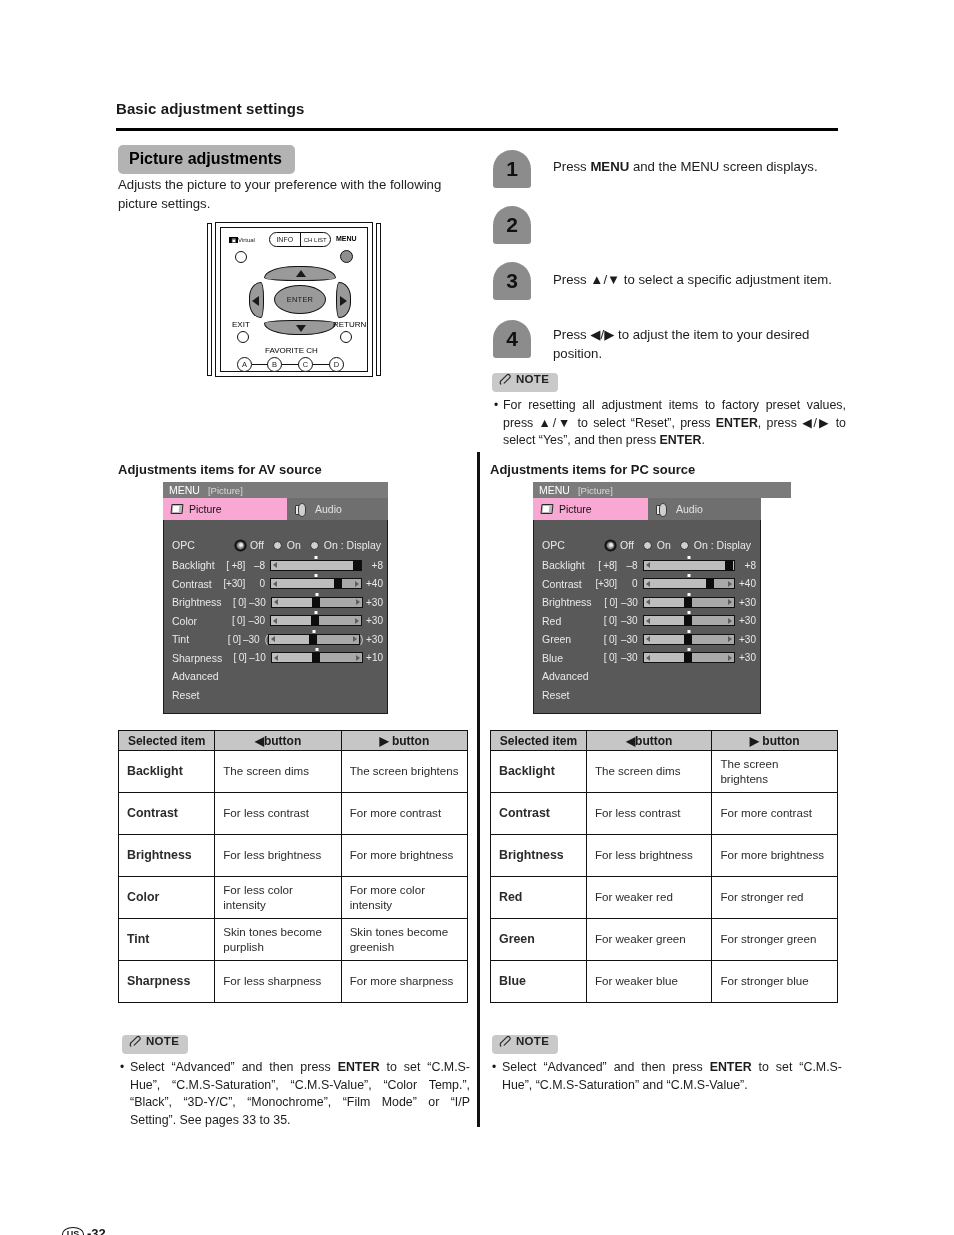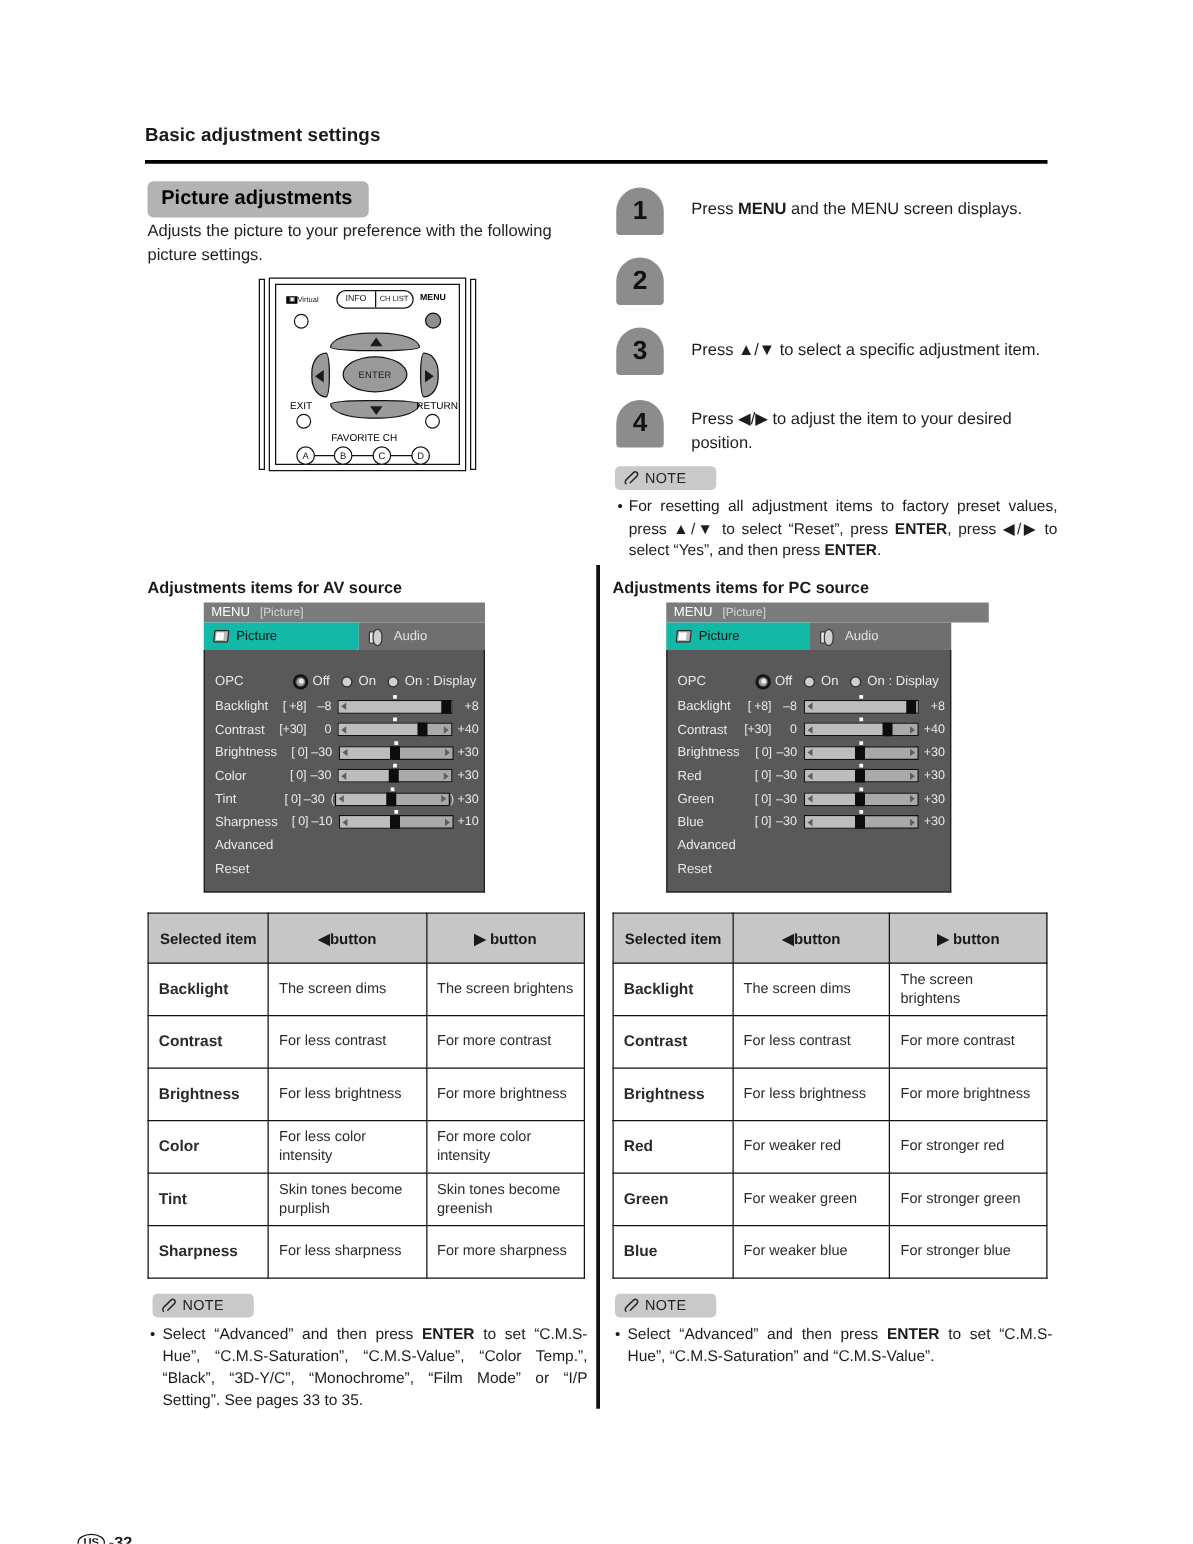--- a/index.html
+++ b/index.html
@@ -88,23 +88,23 @@
     color:#111; font-size:21px; font-weight:bold;
     display:flex; align-items:center; justify-content:center;
   }
   .step-txt {
     position:absolute; font-size:13.2px; line-height:1.45; color:#1c1c1c;
   }
 
   
   .note-chip {
     position:absolute; background:#c9c9c9; border-radius:4px;
-    height:19px; padding:0 24px 0 7px;
-    display:flex; align-items:center; gap:4px;
-    font-size:11.5px; font-weight:normal; color:#222; letter-spacing:.3px;
+    height:19px; padding:0 9px 0 7px;
+    display:flex; gap:4px;
+    font-size:11.5px; font-weight:bold; color:#222; letter-spacing:.3px;
   }
   .note-body {
     position:absolute; font-size:12.4px; line-height:1.42; color:#1c1c1c;
     text-align:justify;
   }
   .bullet { position:absolute; font-size:12px; }
 
   
   .sub-title {
     position:absolute; font-size:13px; font-weight:bold; text-align:left;
@@ -116,21 +116,21 @@
     background:#7b7b7b; color:#ffffff; height:16px;
     display:flex; align-items:center; padding-left:6px;
     font-size:10.5px; gap:8px;
   }
   .osd-title .br { color:#d8d8d8; font-size:9.5px; }
   .osd-tabs { display:flex; height:22px; }
   .osd-tab {
     display:flex; align-items:center; gap:6px; padding-left:8px;
     font-size:10.5px;
   }
-  .osd-tab.active { background:#14b8a6; color:#111;align-items:center; }
+  .osd-tab.active { background:#f9a8d4; color:#111;align-items:center; }
   .osd-tab.inactive { background:#6f6f6f; color:#e2e2e2; }
   .icon-tv {
     width:12px; height:10px; background:#b9b9b9; border:1.2px solid #2a2a2a;
     border-radius:1px; position:relative; transform:skewX(-6deg);
   }
   .icon-tv::after{
     content:""; position:absolute; left:1px; top:1px; right:3px; bottom:1px;
     background:#ffffff;
   }
   .icon-spk {
@@ -190,21 +190,21 @@
   
   table.tbl {
     position:absolute; border-collapse:collapse; background:#fff;
     border:1.6px solid #111;
   }
   table.tbl th, table.tbl td {
     border:1px solid #111; padding:0 8px;
     font-size:11.6px; vertical-align:middle;
   }
   table.tbl th {
-    background:#c6c6c6; font-weight:bold; height:40px; font-size:12px;
+    background:#c6c6c6; font-weight:bold; height:20px; font-size:12px;
   }
   table.tbl td.item { font-weight:bold; font-size:12.4px; }
   table.tbl td { height:42px; color:#2b2b2b; line-height:1.28; }
 
   
   .vdivider { position:absolute; background:#111; }
   .footer-badge {
     position:absolute; display:flex; align-items:center; gap:3px;
     font-size:13px; font-weight:bold;
   }

